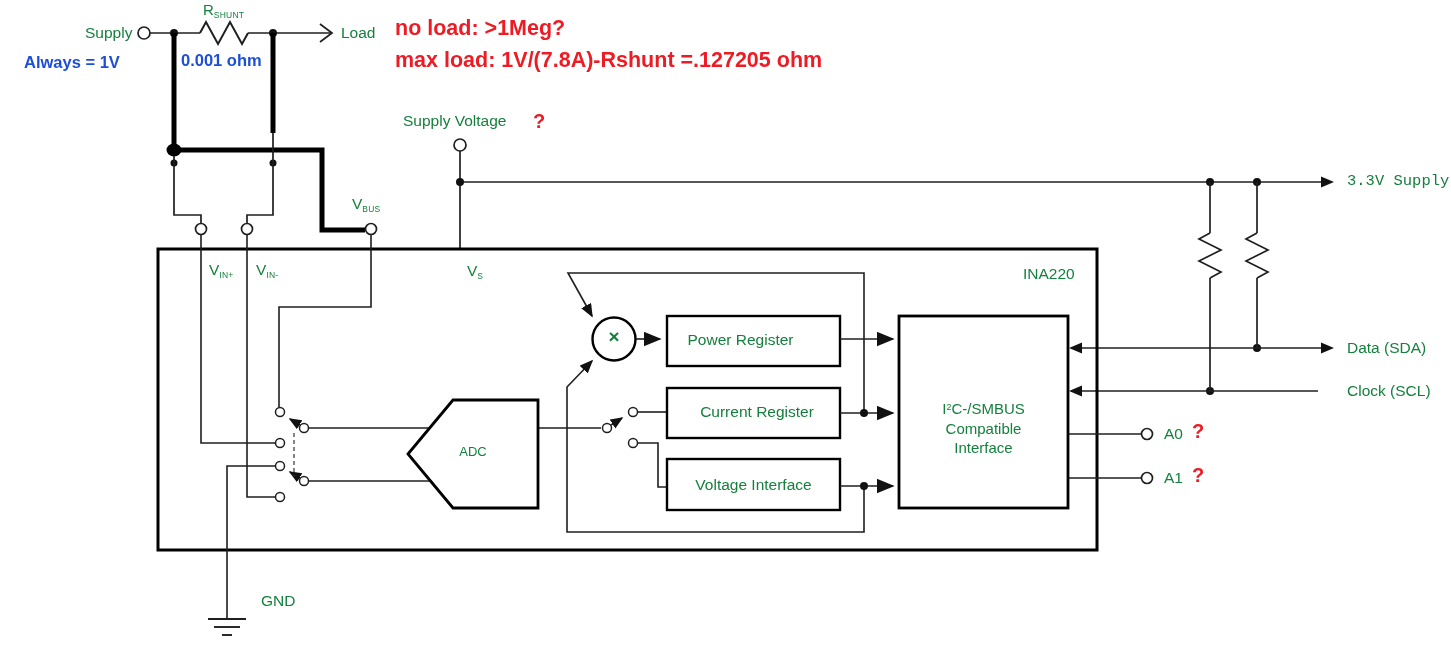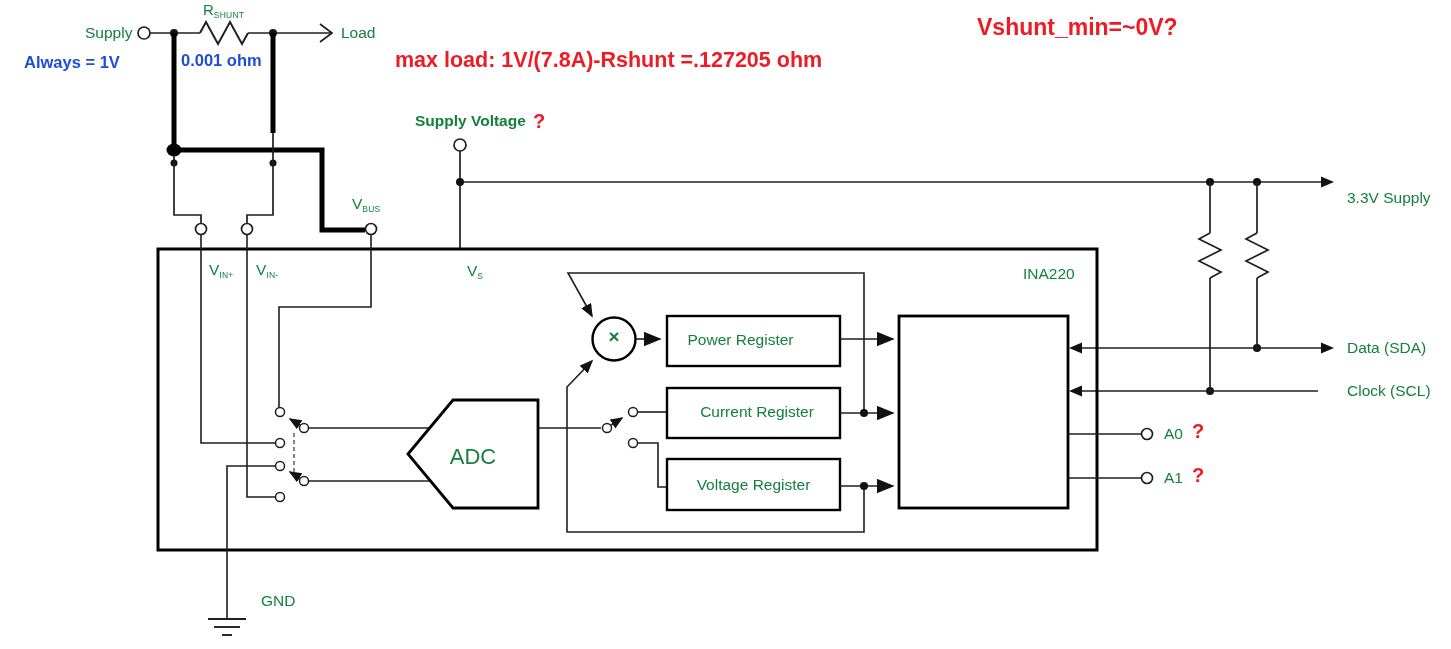--- a/index.html
+++ b/index.html
@@ -175,48 +175,53 @@
 
   <div class="lbl" style="left:85px;top:24px;">Supply</div>
   <div class="lbl" style="left:203px;top:2px;font-size:15px;">
     <span>R</span><sub>SHUNT</sub>
   </div>
   <div class="lbl" style="left:341px;top:24px;">Load</div>
 
   <div class="lbl blue" style="left:24px;top:53px;">Always = 1V</div>
   <div class="lbl blue" style="left:181px;top:51px;">0.001 ohm</div>
 
+  <div class="lbl red" style="left:395px;top:17px;">no load: &gt;1Meg?</div>
   <div class="lbl red" style="left:395px;top:49px;">max load: 1V/(7.8A)-Rshunt =.127205 ohm</div>
-  <div class="lbl redbig" style="left:977px;top:15px;">Vshunt_min=~0V?</div>
-
-  <div class="lbl" style="left:415px;top:112px;font-weight:bold;">Supply Voltage</div>
+
+  <div class="lbl" style="left:403px;top:112px;">Supply Voltage</div>
   <div class="lbl redq" style="left:533px;top:110px;">?</div>
 
   <div class="lbl" style="left:352px;top:195px;">
     <span>V</span><sub>BUS</sub>
   </div>
   <div class="lbl" style="left:209px;top:261px;">
     <span>V</span><sub>IN+</sub>
   </div>
   <div class="lbl" style="left:256px;top:261px;">
     <span>V</span><sub>IN-</sub>
   </div>
   <div class="lbl" style="left:467px;top:262px;">
     <span>V</span><sub>S</sub>
   </div>
   <div class="lbl" style="left:1023px;top:265px;">INA220</div>
 
-  <div class="lbl center" style="left:408px;top:445px;width:130px;font-size:22px;">ADC</div>
+  <div class="lbl center" style="left:408px;top:445px;width:130px;font-size:13px;">ADC</div>
   <div class="lbl center multsym" style="left:599px;top:327px;width:30px;">×</div>
   <div class="lbl center" style="left:667px;top:331px;width:147px;">Power Register</div>
   <div class="lbl center" style="left:667px;top:403px;width:180px;">Current Register</div>
-  <div class="lbl center" style="left:667px;top:476px;width:173px;">Voltage Register</div>
-
-
-  <div class="lbl" style="left:1347px;top:189px;">3.3V Supply</div>
+  <div class="lbl center" style="left:667px;top:476px;width:173px;">Voltage Interface</div>
+
+  <div class="lbl center" style="left:899px;top:398px;width:169px;font-size:15px;line-height:19.5px;">
+    <div><span>I</span><sup>2</sup><span>C-/SMBUS</span></div>
+    <div>Compatible</div>
+    <div>Interface</div>
+  </div>
+
+  <div class="lbl" style="left:1347px;top:173px;font-family:Liberation Mono, monospace;">3.3V Supply</div>
   <div class="lbl" style="left:1347px;top:339px;">Data (SDA)</div>
   <div class="lbl" style="left:1347px;top:382px;">Clock (SCL)</div>
 
   <div class="lbl" style="left:1164px;top:425px;">A0</div>
   <div class="lbl redq" style="left:1192px;top:420px;">?</div>
   <div class="lbl" style="left:1164px;top:469px;">A1</div>
   <div class="lbl redq" style="left:1192px;top:464px;">?</div>
 
   <div class="lbl" style="left:261px;top:592px;">GND</div>
 </div>

